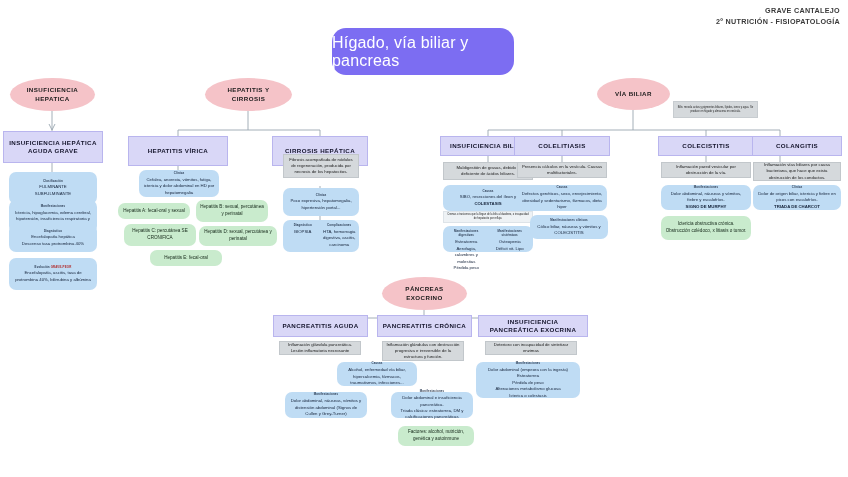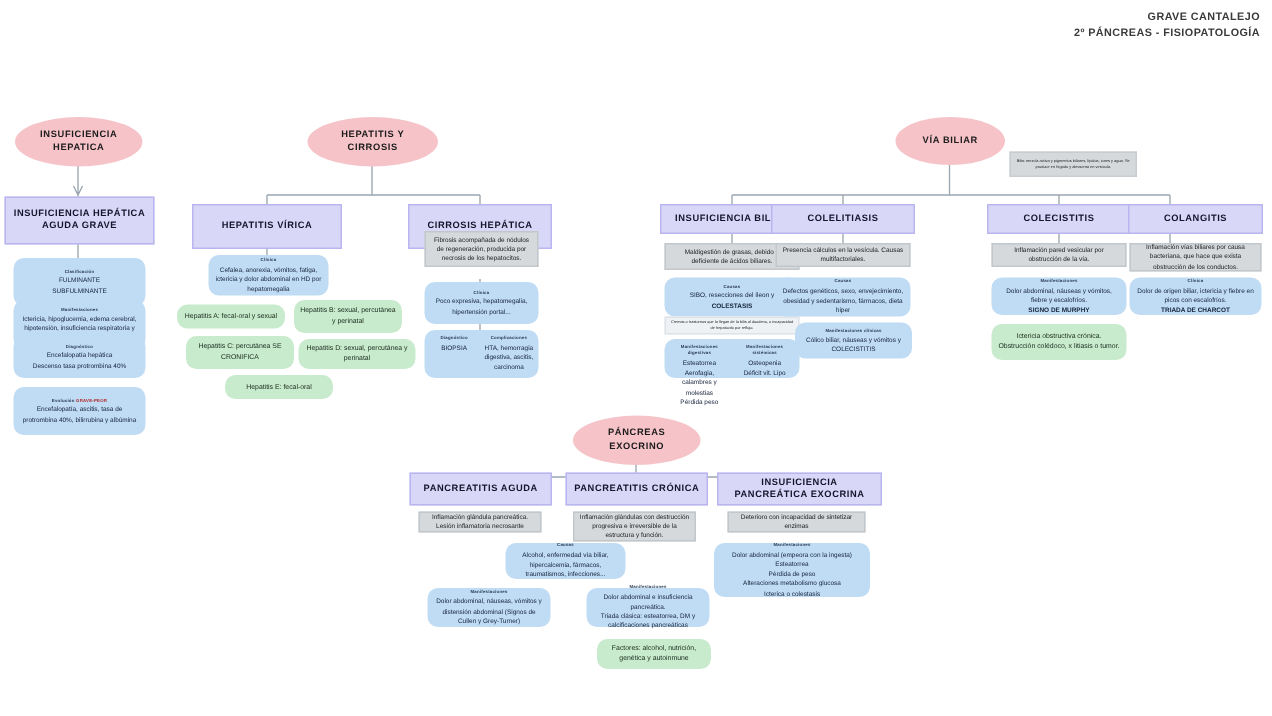--- a/index.html
+++ b/index.html
@@ -207,23 +207,24 @@
     <line x1="320" y1="318" x2="320" y2="324"></line>
     <line x1="424" y1="318" x2="424" y2="324"></line>
     <line x1="538" y1="318" x2="538" y2="324"></line>
     <line x1="320" y1="344" x2="320" y2="350"></line>
     <line x1="424" y1="344" x2="424" y2="350"></line>
     <line x1="538" y1="344" x2="538" y2="350"></line>
   </svg>
 
   <div class="abs credit">
     <div>GRAVE CANTALEJO</div>
-    <div>2º PÁNCREAS - FISIOPATOLOGÍA</div>
-  </div>
-
+    <div>2º NUTRICIÓN - FISIOPATOLOGÍA</div>
+  </div>
+
+  <div class="abs title-pill" style="left:332px; top:28px; width:182px; height:47px;">Hígado, vía biliar y pancreas</div>
 
   <div class="abs ellipse" style="left:10px; top:78px; width:85px; height:33px;">INSUFICIENCIA HEPATICA</div>
 
   <div class="abs lav" style="left:3px; top:131px; width:100px; height:32px;">INSUFICIENCIA HEPÁTICA AGUDA GRAVE</div>
 
   <div class="abs blue" style="left:9px; top:172px; width:88px; height:32px;">
     <div class="cap">Clasificación</div>
     <div>FULMINANTE</div>
     <div>SUBFULMINANTE</div>
   </div>

